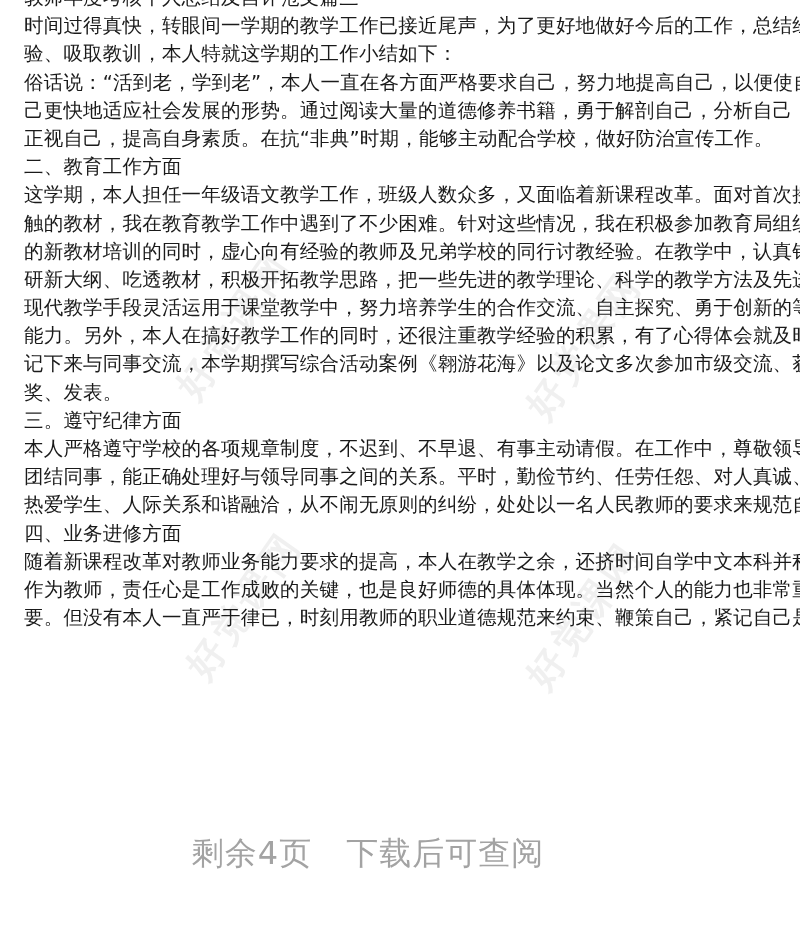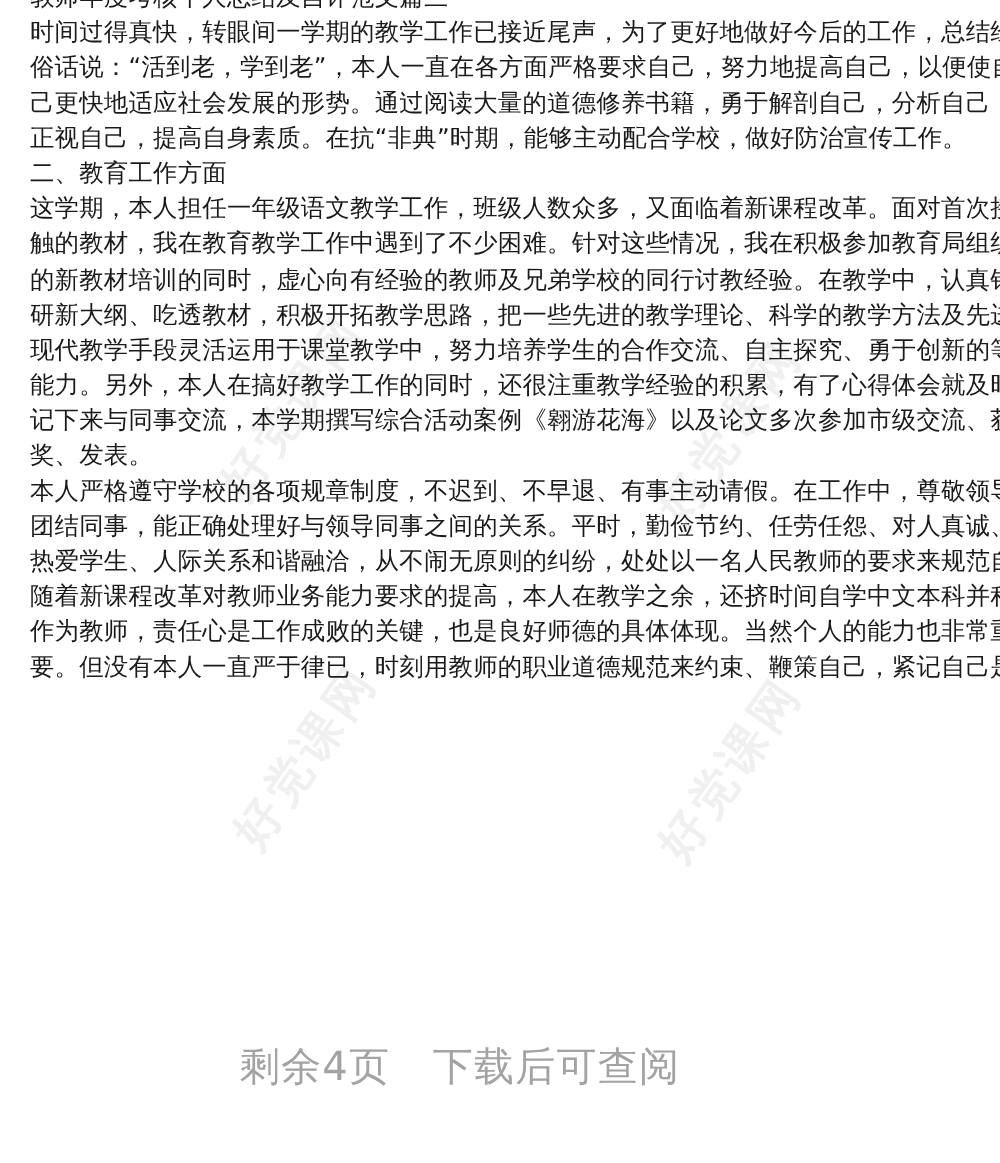--- a/index.html
+++ b/index.html
@@ -58,35 +58,38 @@
 <body>
 
 <div class="watermark" style="left:150px; top:300px;">好党课网</div>
 <div class="watermark" style="left:500px; top:320px;">好党课网</div>
 <div class="watermark" style="left:160px; top:580px;">好党课网</div>
 <div class="watermark" style="left:500px; top:590px;">好党课网</div>
 
 <div class="doc">
   <div class="line">教师年度考核个人总结及自评范文篇三</div>
   <div class="line justify">时间过得真快，转眼间一学期的教学工作已接近尾声，为了更好地做好今后的工作，总结经</div>
+  <div class="line">验、吸取教训，本人特就这学期的工作小结如下：</div>
   <div class="line justify">俗话说：“活到老，学到老”，本人一直在各方面严格要求自己，努力地提高自己，以便使自</div>
   <div class="line justify">己更快地适应社会发展的形势。通过阅读大量的道德修养书籍，勇于解剖自己，分析自己，</div>
   <div class="line">正视自己，提高自身素质。在抗“非典”时期，能够主动配合学校，做好防治宣传工作。</div>
   <div class="line">二、教育工作方面</div>
   <div class="line justify">这学期，本人担任一年级语文教学工作，班级人数众多，又面临着新课程改革。面对首次接</div>
   <div class="line justify">触的教材，我在教育教学工作中遇到了不少困难。针对这些情况，我在积极参加教育局组织</div>
   <div class="line justify">的新教材培训的同时，虚心向有经验的教师及兄弟学校的同行讨教经验。在教学中，认真钻</div>
   <div class="line justify">研新大纲、吃透教材，积极开拓教学思路，把一些先进的教学理论、科学的教学方法及先进</div>
   <div class="line justify">现代教学手段灵活运用于课堂教学中，努力培养学生的合作交流、自主探究、勇于创新的等</div>
   <div class="line justify">能力。另外，本人在搞好教学工作的同时，还很注重教学经验的积累，有了心得体会就及时</div>
   <div class="line justify">记下来与同事交流，本学期撰写综合活动案例《翱游花海》以及论文多次参加市级交流、获</div>
   <div class="line">奖、发表。</div>
+  <div class="line">三。遵守纪律方面</div>
   <div class="line justify">本人严格遵守学校的各项规章制度，不迟到、不早退、有事主动请假。在工作中，尊敬领导、</div>
   <div class="line justify">团结同事，能正确处理好与领导同事之间的关系。平时，勤俭节约、任劳任怨、对人真诚、</div>
   <div class="line justify">热爱学生、人际关系和谐融洽，从不闹无原则的纠纷，处处以一名人民教师的要求来规范自</div>
+  <div class="line">四、业务进修方面</div>
   <div class="line justify">随着新课程改革对教师业务能力要求的提高，本人在教学之余，还挤时间自学中文本科并积</div>
   <div class="line justify">作为教师，责任心是工作成败的关键，也是良好师德的具体体现。当然个人的能力也非常重</div>
   <div class="line justify">要。但没有本人一直严于律已，时刻用教师的职业道德规范来约束、鞭策自己，紧记自己是</div>
 </div>
 
 <div class="more">
   <span>剩余4页</span><span class="gap"></span><span>下载后可查阅</span>
 </div>
 
 </body></html>

